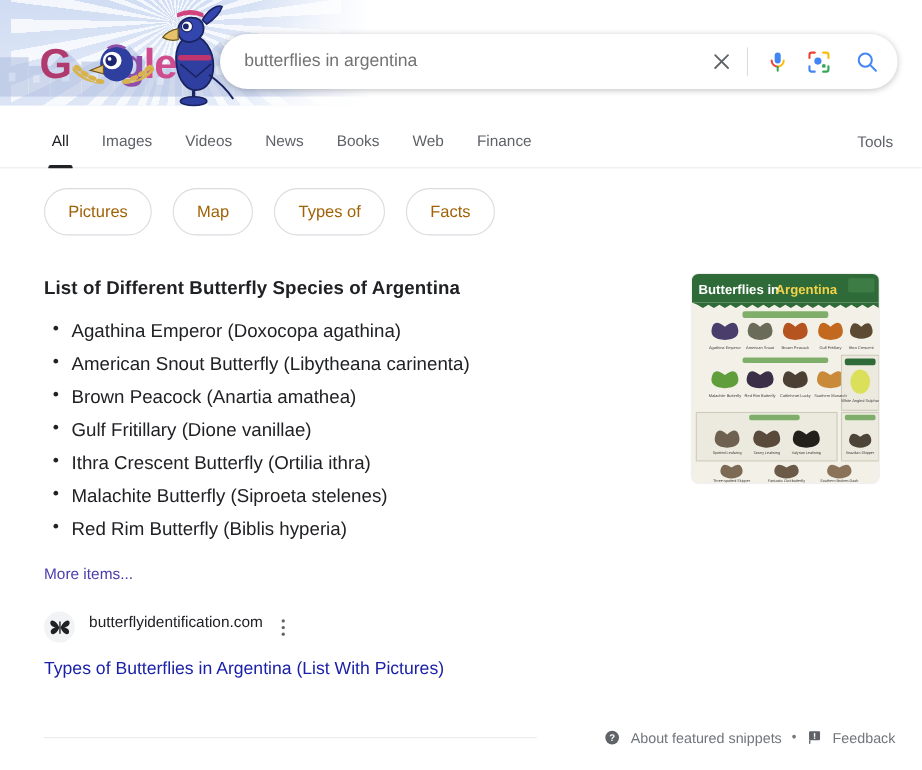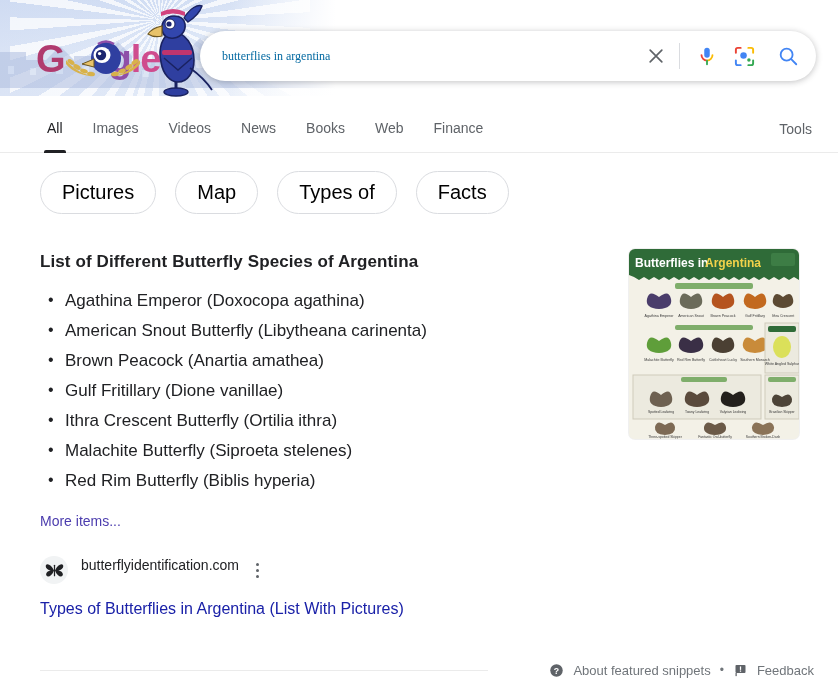--- a/index.html
+++ b/index.html
@@ -59,22 +59,22 @@
   
   .searchbar {
     position: absolute; left: 200px; top: 31px;
     width: 616px; height: 50px;
     background:#fff; border-radius: 26px;
     box-shadow: 0 1px 6px rgba(32,33,36,.28);
     display:flex; align-items:center;
   }
   .search-input {
     flex:1; border:none; outline:none; background:transparent;
-    font-family:Liberation Serif, serif;
-    font-size: 12px; color:#0369a1;
+    font-family:Liberation Sans, sans-serif;
+    font-size: 16px; color:#737373;
     padding: 0 8px 0 22px; height: 46px;
   }
   .sb-icon { display:flex; align-items:center; justify-content:center; cursor:pointer; }
   .clear-btn { width: 38px; height: 46px; }
   .sb-div { width:1px; height:26px; background:#dadce0; margin:0 10px 0 4px; }
   .mic-btn { width:34px; height:46px; }
   .lens-btn { width:40px; height:46px; }
   .go-btn { width:48px; height:46px; margin-right:4px; }
 
   
@@ -96,21 +96,21 @@
   .tools-btn {
     position:absolute; right:26px; top:0; height:50px;
     padding-top:18px; font-size:14px; color:#5f6368; cursor:pointer;
   }
 
   
   .chips { position:absolute; left:40px; top:171px; display:flex; gap:19px; }
   .chip {
     height: 43px; border:1px solid #dadce0; border-radius:22px;
     display:flex; align-items:center; padding: 0 21px;
-    font-size:20px; color:#000000; background:#fff; cursor:pointer;
+    font-size:15px; color:#a16207; background:#fff; cursor:pointer;
     white-space:nowrap;
   }
 
   
   .snippet { position:absolute; left:40px; top:250px; width:560px; }
   .snip-title {
     font-size:17px; font-weight:700; color:#202124; line-height:24px;
     margin-bottom: 16px; letter-spacing:.1px;
   }
   .snip-list { margin:0; padding:0; list-style:none; }

